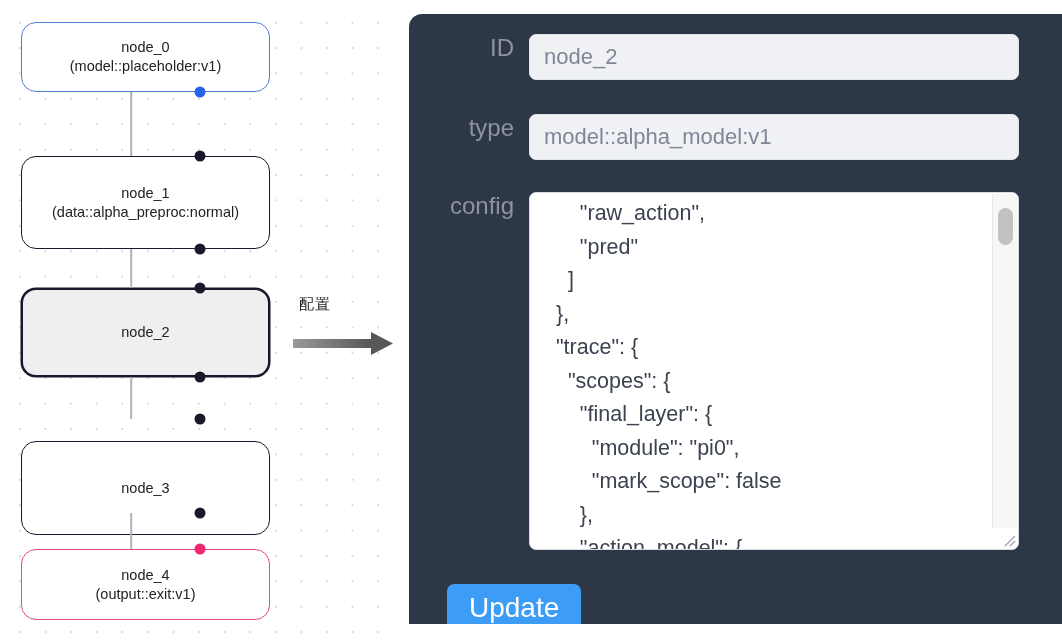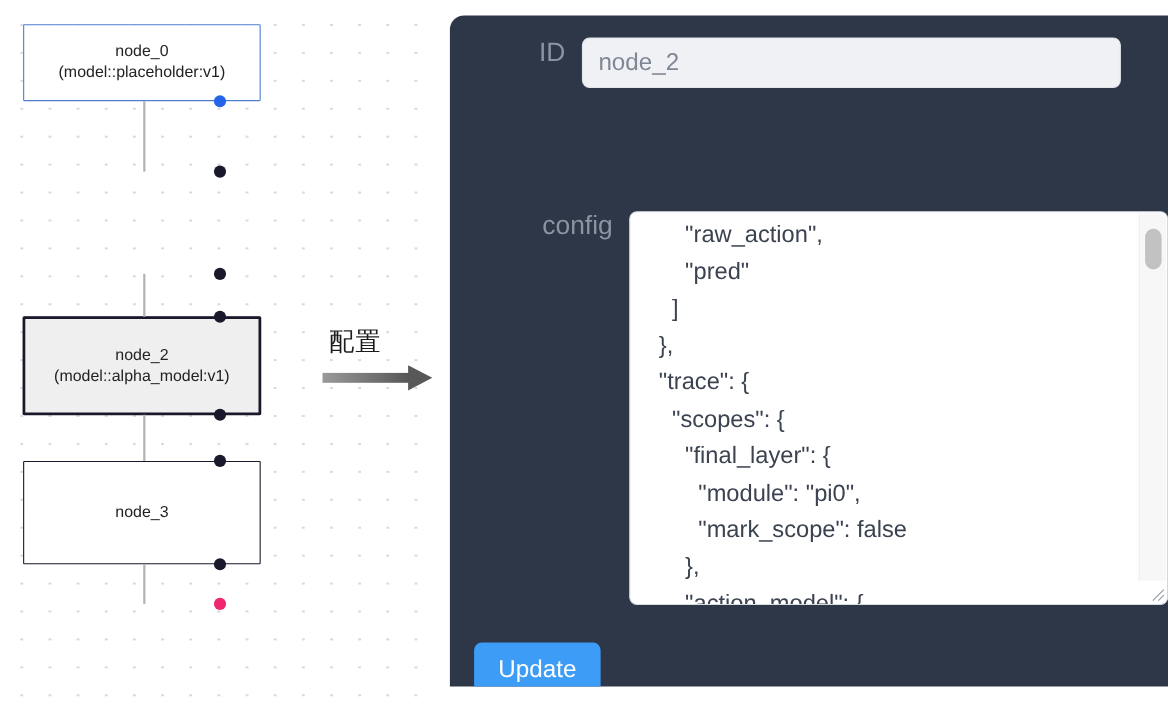--- a/index.html
+++ b/index.html
@@ -25,23 +25,23 @@
     background-color: #ffffff;
     background-image: radial-gradient(#d9d8e3 1.0px, transparent 1.1px);
     background-size: 25.6px 25.4px;
     background-position: 7px 10px;
     overflow: hidden;
   }
 
   .node {
     position: absolute;
     box-sizing: border-box;
-    width: 216px;
+    width: 249px;
     left: 21px;
-    border-radius: 1px;
+    border-radius: 15px;
     background: #ffffff;
     display: flex;
     align-items: center;
     justify-content: center;
     text-align: center;
     color: #222222;
     font-size: 14.5px;
     line-height: 19px;
     padding: 4px 10px;
   }
@@ -87,21 +87,21 @@
     position: absolute;
     left: 285px;
     top: 295px;
     width: 110px;
     height: 70px;
   }
   #transition .cjk-label {
     position: absolute;
     left: 14px;
     top: 0px;
-    font-size: 23px;
+    font-size: 15px;
     color: #1c1c1c;
     font-family: "DejaVu Sans", sans-serif;
     letter-spacing: 1px;
     text-align: center;
   }
   #transition .arrow-wrap {
     position: absolute;
     left: 8px;
     top: 36px;
     width: 102px;
@@ -149,21 +149,21 @@
     font-size: 22px;
     line-height: 28px;
     padding: 8px 14px;
     width: 490px;
     font-family: "Liberation Sans", sans-serif;
     outline: none;
   }
 
   #row-id   { top: 20px; }
   #row-type { top: 100px; }
-  #row-config { top: 178px; justify-content: flex-end; }
+  #row-config { top: 178px; }
 
   .config-wrap {
     position: relative;
     width: 490px;
   }
   .config-text {
     box-sizing: border-box;
     width: 490px;
     height: 358px;
     background: #ffffff;
@@ -200,27 +200,27 @@
   .resize-grip {
     position: absolute;
     right: 3px;
     bottom: 3px;
     width: 14px;
     height: 14px;
   }
 
   #update-button {
     position: absolute;
-    left: 22px;
+    left: 38px;
     top: 570px;
     background: #3d9cf5;
     color: #ffffff;
     border: none;
     border-radius: 7px;
-    font-size: 22px;
+    font-size: 28px;
     line-height: 30px;
     padding: 9px 22px 10px 22px;
     font-family: "Liberation Sans", sans-serif;
     cursor: pointer;
   }
 </style>
 </head>
 <body>
 
 <div id="canvas">
@@ -231,40 +231,51 @@
   <div class="edge" style="top:513px;height:36px;"></div>
 
   <div class="node n-input" style="top:22px;height:70px;">
     <span class="node-text">
       <span class="node-id">node_0</span>
       <span class="node-type">(model::placeholder:v1)</span>
     </span>
   </div>
   <div class="handle blue" style="top:92px;"></div>
 
+  <div class="node n-default" style="top:156px;height:93px;">
+    <span class="node-text">
+      <span class="node-id">node_1</span>
+      <span class="node-type">(data::alpha_preproc:normal)</span>
+    </span>
+  </div>
   <div class="handle" style="top:156px;"></div>
   <div class="handle" style="top:249px;"></div>
 
   <div class="node n-selected" style="top:288px;height:89px;">
     <span class="node-text">
       <span class="node-id">node_2</span>
-      <span class="node-type">(model::alpha_model:v1)</span>
     </span>
   </div>
   <div class="handle" style="top:288px;"></div>
   <div class="handle" style="top:377px;"></div>
 
-  <div class="node n-default" style="top:419px;height:94px;text-align:center;">
+  <div class="node n-default" style="top:441px;height:94px;text-align:center;">
     <span class="node-text">
       <span class="node-id">node_3</span>
     </span>
   </div>
   <div class="handle" style="top:419px;"></div>
   <div class="handle" style="top:513px;"></div>
 
+  <div class="node n-output" style="top:549px;height:71px;">
+    <span class="node-text">
+      <span class="node-id">node_4</span>
+      <span class="node-type">(output::exit:v1)</span>
+    </span>
+  </div>
   <div class="handle pink" style="top:549px;"></div>
 </div>
 
 <div id="transition">
   <div class="cjk-label">配置</div>
   <div class="arrow-wrap">
     <svg width="102" height="26" viewBox="0 0 102 26">
       <defs>
         <linearGradient id="agrad" x1="0" y1="0" x2="1" y2="0">
           <stop offset="0%" stop-color="#9a9a9a"></stop>
@@ -277,20 +288,24 @@
   </div>
 </div>
 
 <div id="panel">
 
   <div class="field-row" id="row-id">
     <div class="field-label">ID</div>
     <input class="field-input" type="text" value="node_2" style="">
   </div>
 
+  <div class="field-row" id="row-type">
+    <div class="field-label">type</div>
+    <input class="field-input" type="text" value="model::alpha_model:v1" style="">
+  </div>
 
   <div class="field-row" id="row-config">
     <div class="field-label">config</div>
     <div class="config-wrap">
       <div class="config-text">      "raw_action",
       "pred"
     ]
   },
   "trace": {
     "scopes": {

